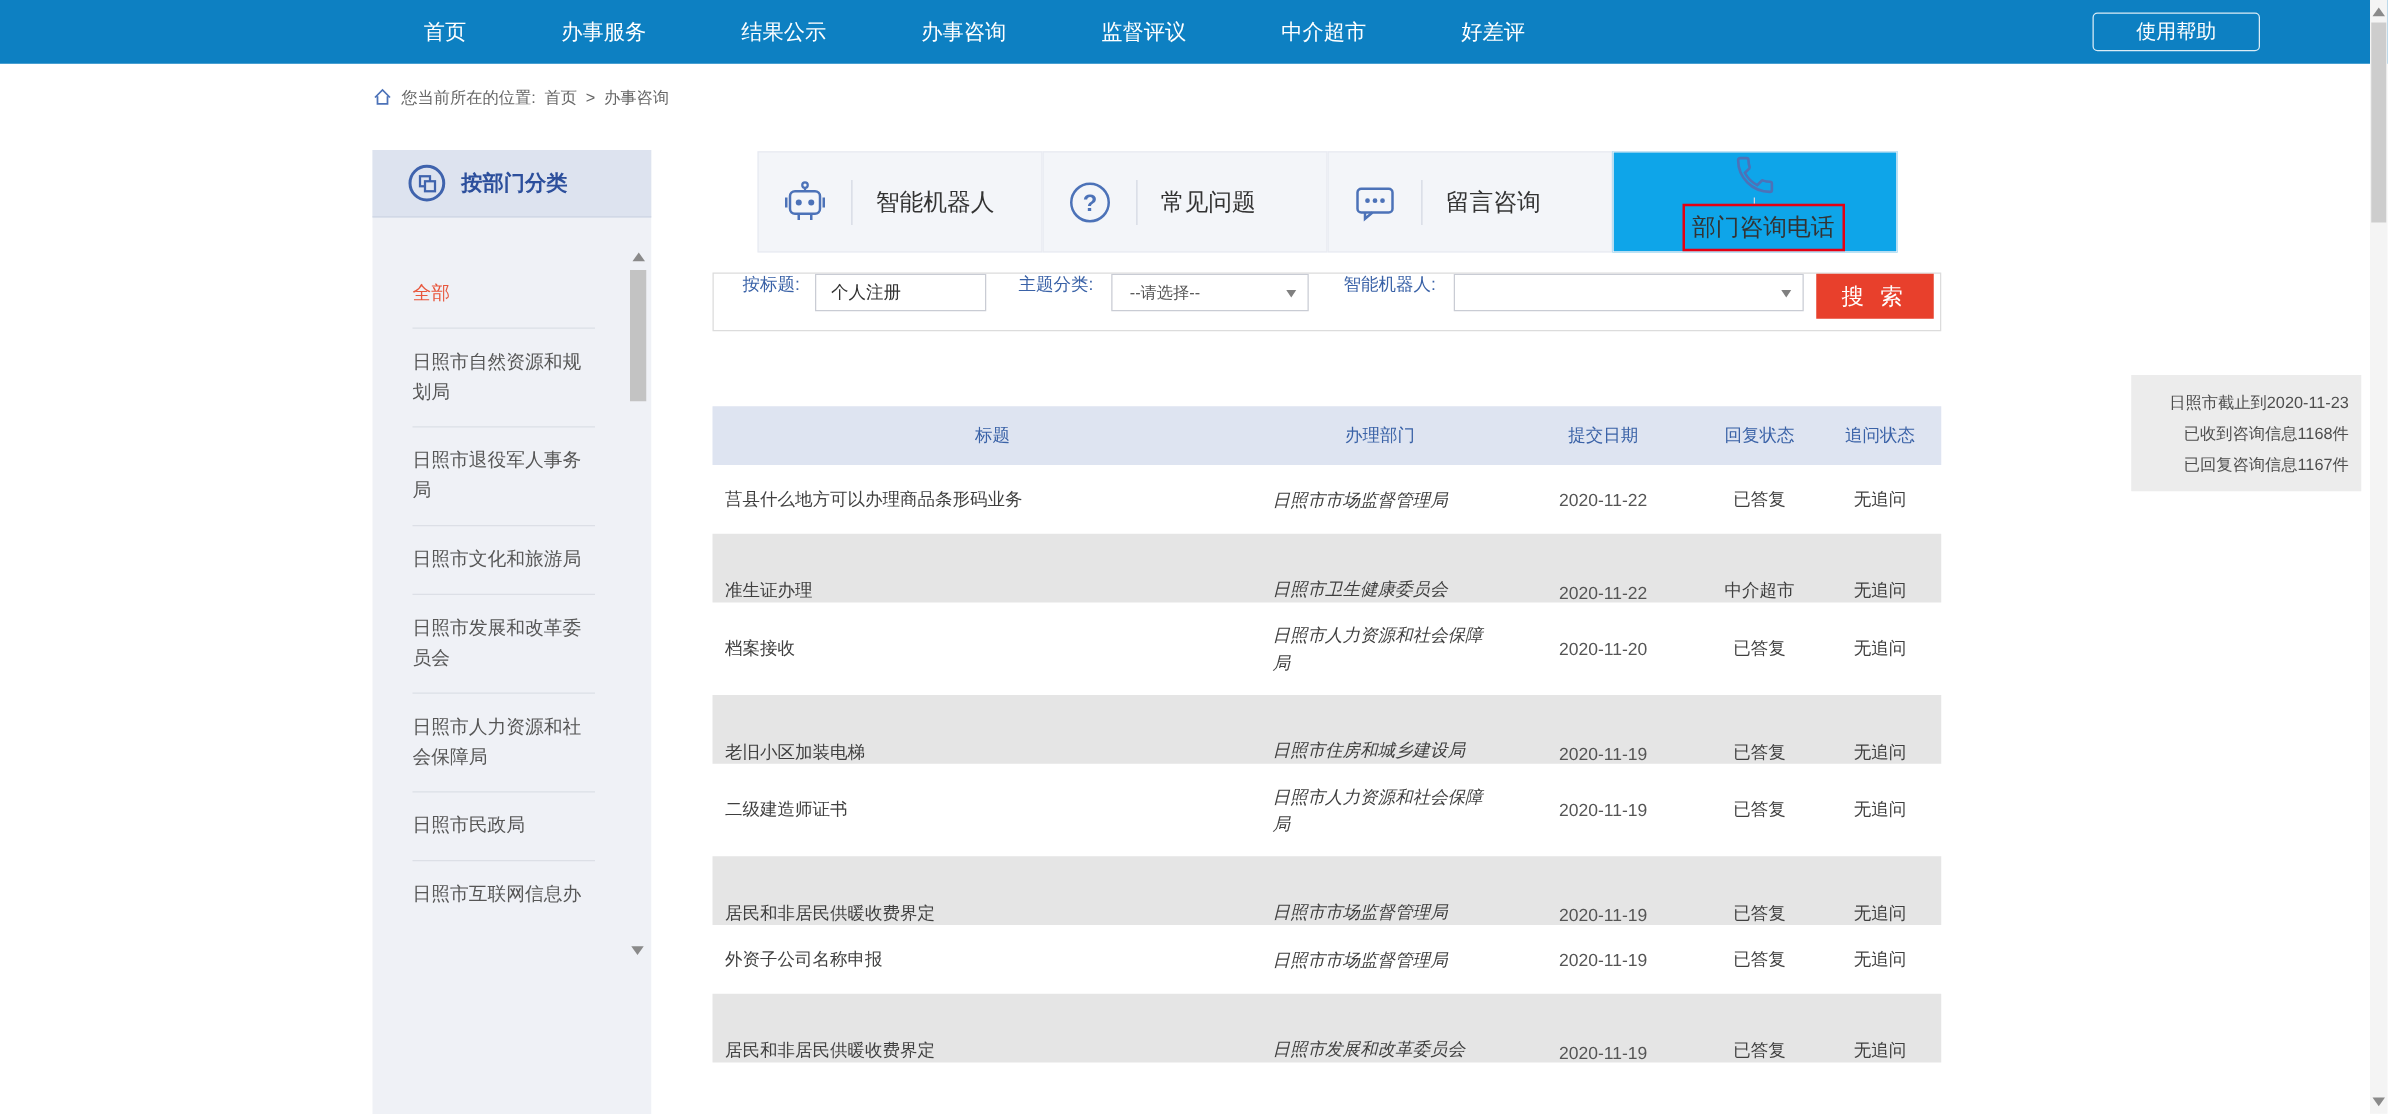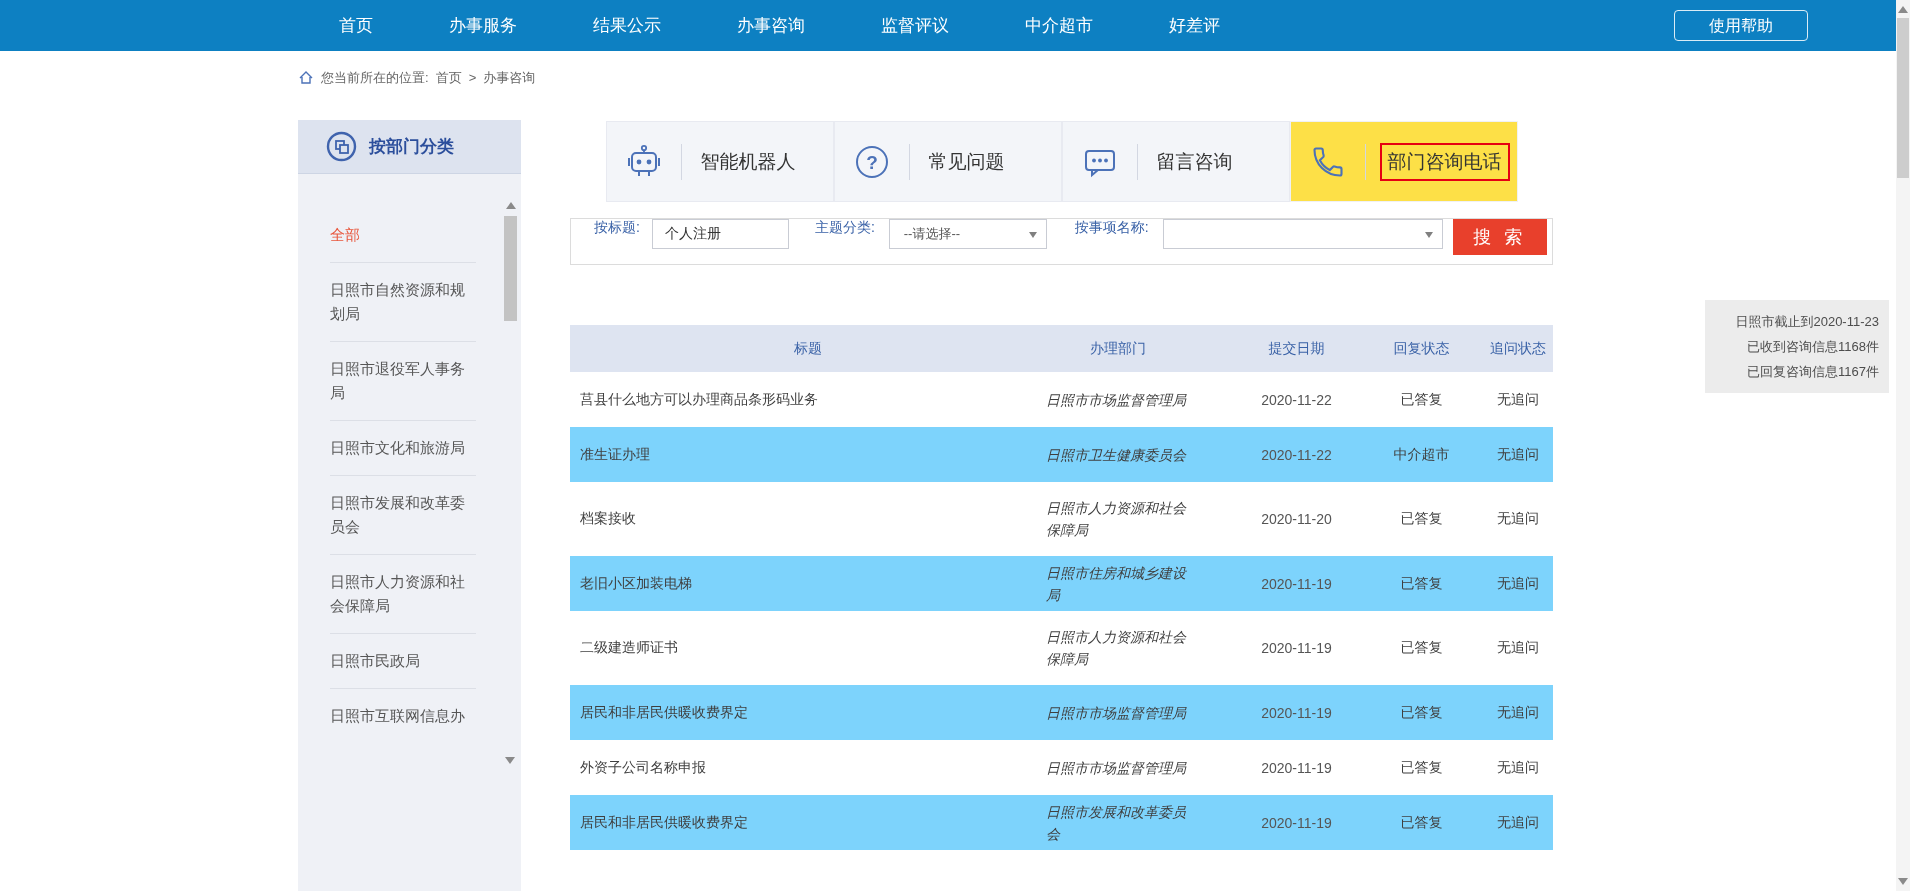--- a/index.html
+++ b/index.html
@@ -40,21 +40,21 @@
     border-top:7px solid #8a8a8a; margin:0 auto; }
   .sb-scroll .tri-down { position:absolute; bottom:0; left:1px; }
 
   
   .main { position:absolute; left:272px; top:0; width:983px; }
 
   
   .tabs { margin-top:17px; display:flex; justify-content:center; }
   .tab { width:228px; height:81px; background:#f3f5f9; border:1px solid #e8eaf1;
     display:flex; align-items:center; cursor:pointer; }
-  .tab.white { background:#fde047; border-color:#f0f1f5; }
+  .tab.white { background:#0ea5e9; border-color:#f0f1f5;flex-direction:column; }
   .tab .ic { width:74px; display:flex; justify-content:center; }
   .tab .vline { width:1px; height:36px; background:#d3d7e2; }
   .tab .lbl { font-size:19px; color:#333; margin-left:19px; white-space:nowrap; }
   .tab .lbl.red-box { border:2px solid #e60012; padding:4px 6px; margin-left:14px; }
 
   
   .filter { margin-top:16px; height:47px; border:1px solid #dcdcdc; display:flex; }
   .filter .flabel { color:#3a62a7; font-size:14px; white-space:nowrap; }
   .f-title-label { margin-left:23px; }
   .f-input { margin-left:12px; width:137px; height:30px; border:1px solid #c9ccd4; background:#fff;
@@ -69,29 +69,29 @@
   .f-item-label { margin-left:28px; }
   .f-sel2 { margin-left:14px; width:280px; }
   .search-btn { margin-left:10px; width:94px; height:36px; background:#e8402c; color:#fff;
     font-size:18px; letter-spacing:4px; text-align:center; line-height:36px; cursor:pointer; }
 
   
   .table { margin-top:60px; width:983px; }
   .t-row { display:flex; align-items:center; }
   .t-head { height:47px; background:#dee4f1; }
   .t-head .c { color:#3a62a7; font-size:14px; text-align:center; }
-  .c { flex:none;padding-left:28px; }
+  .c { flex:none; }
   .c1 { width:448px; }
   .c2 { width:187px; padding-right:15px; }
   .c3 { width:155px; text-align:center; }
   .c4 { width:95px;  text-align:center; }
   .c5 { width:98px;  text-align:center; }
   .t-body .t-row { height:55px; font-size:14px; color:#3f3f3f; }
   .t-body .t-row.tall { height:74px; }
-  .t-body .t-row.alt { background:#7dd3fc; }
+  .t-body .t-row.alt { background:#e5e5e5;align-items:flex-end; }
   .t-body .c1 { padding-left:10px; cursor:pointer; }
   .t-body .c2 { line-height:22px;font-style:italic; }
   .t-body .c3 { color:#555; }
 
   
   .stats { position:absolute; left:1705px; top:300px; width:184px; background:#ececec;
     padding:9px 10px; text-align:right; }
   .stats div { font-size:13px; color:#4d4d4d; line-height:25px; white-space:nowrap; }
 
   
@@ -218,21 +218,21 @@
     </div>
 
     <div class="filter">
       <span class="flabel f-title-label">按标题:</span>
       <input class="f-input" type="text" value="个人注册" style="">
       <span class="flabel f-topic-label">主题分类:</span>
       <div class="f-select f-sel1">
         <span class="val">--请选择--</span>
         <span class="sel-arrow"></span>
       </div>
-      <span class="flabel f-item-label">按事项名称:</span>
+      <span class="flabel f-item-label">智能机器人:</span>
       <div class="f-select f-sel2">
         <span class="val"></span>
         <span class="sel-arrow"></span>
       </div>
       <div class="search-btn">搜 索</div>
     </div>
 
     <div class="table">
       <div class="t-row t-head">
         <span class="c c1">标题</span>

